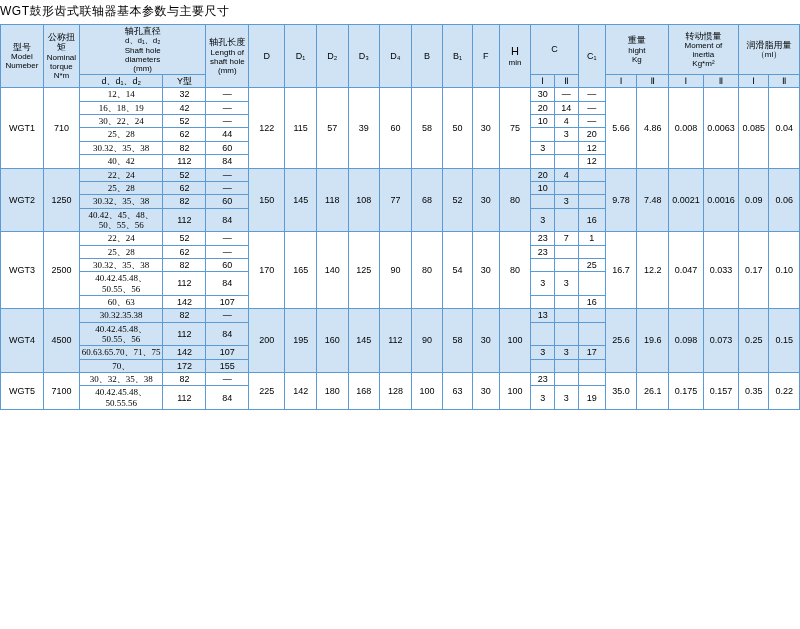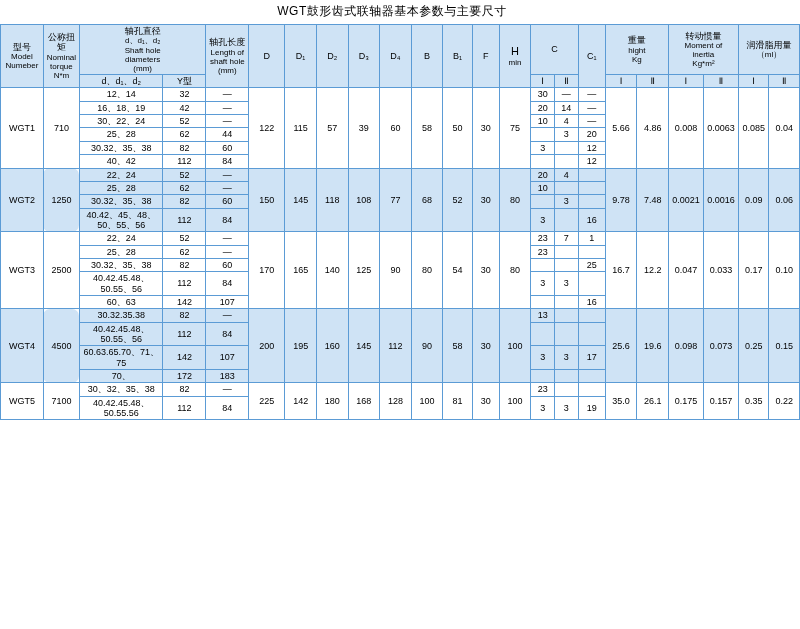--- a/index.html
+++ b/index.html
@@ -9,21 +9,20 @@
   }
   body {
     width: 800px;
     height: 629px;
     font-family: "Liberation Sans", sans-serif;
     font-size: 10px;
     color: #000000;
     overflow: hidden;
   }
   #page-title {
-    text-align: center;
     font-size: 12px;
     padding: 3px 16px 4px 0;
     letter-spacing: 0.5px;
     color: #000;
   }
   table.spec {
     border-collapse: collapse;
     width: 800px;
     table-layout: fixed;
   }
@@ -49,29 +48,29 @@
     background: #cfe3f5;
   }
   .band-white td {
     background: #ffffff;
   }
   .model-cell {
     font-size: 11px;
   }
   .torque-cell {
     font-size: 11px;
-    border-radius: 7px;
   }
   .big {
     font-size: 11px;
   }
   .bore {
     text-align: left;
     padding-left: 4px;
     font-size: 9px;
+    font-family: Liberation Serif, serif;
   }
   .dash {
     font-size: 10px;
   }
 </style>
 </head>
 <body>
 
 <div id="page-title">WGT鼓形齿式联轴器基本参数与主要尺寸</div>
 
@@ -382,38 +381,38 @@
         <td class="bore">60.63.65.70、71、75</td>
         <td>142</td>
         <td class="dash">107</td>
         <td>3</td>
         <td>3</td>
         <td>17</td>
       </tr>
       <tr class="band-blue">
         <td class="bore">70、</td>
         <td>172</td>
-        <td class="dash">183</td>
+        <td class="dash">155</td>
         <td></td>
         <td></td>
         <td></td>
       </tr>
       <tr class="band-white">
         <td rowspan="2" class="model-cell">WGT5</td>
         <td rowspan="2" class="torque-cell">7100</td>
         <td class="bore">30、32、35、38</td>
         <td>82</td>
         <td class="dash">—</td>
         <td rowspan="2" class="big">225</td>
         <td rowspan="2" class="big">142</td>
         <td rowspan="2" class="big">180</td>
         <td rowspan="2" class="big">168</td>
         <td rowspan="2" class="big">128</td>
         <td rowspan="2" class="big">100</td>
-        <td rowspan="2" class="big">81</td>
+        <td rowspan="2" class="big">63</td>
         <td rowspan="2" class="big">30</td>
         <td rowspan="2" class="big">100</td>
         <td>23</td>
         <td></td>
         <td></td>
         <td rowspan="2">35.0</td>
         <td rowspan="2">26.1</td>
         <td rowspan="2">0.175</td>
         <td rowspan="2">0.157</td>
         <td rowspan="2">0.35</td>

